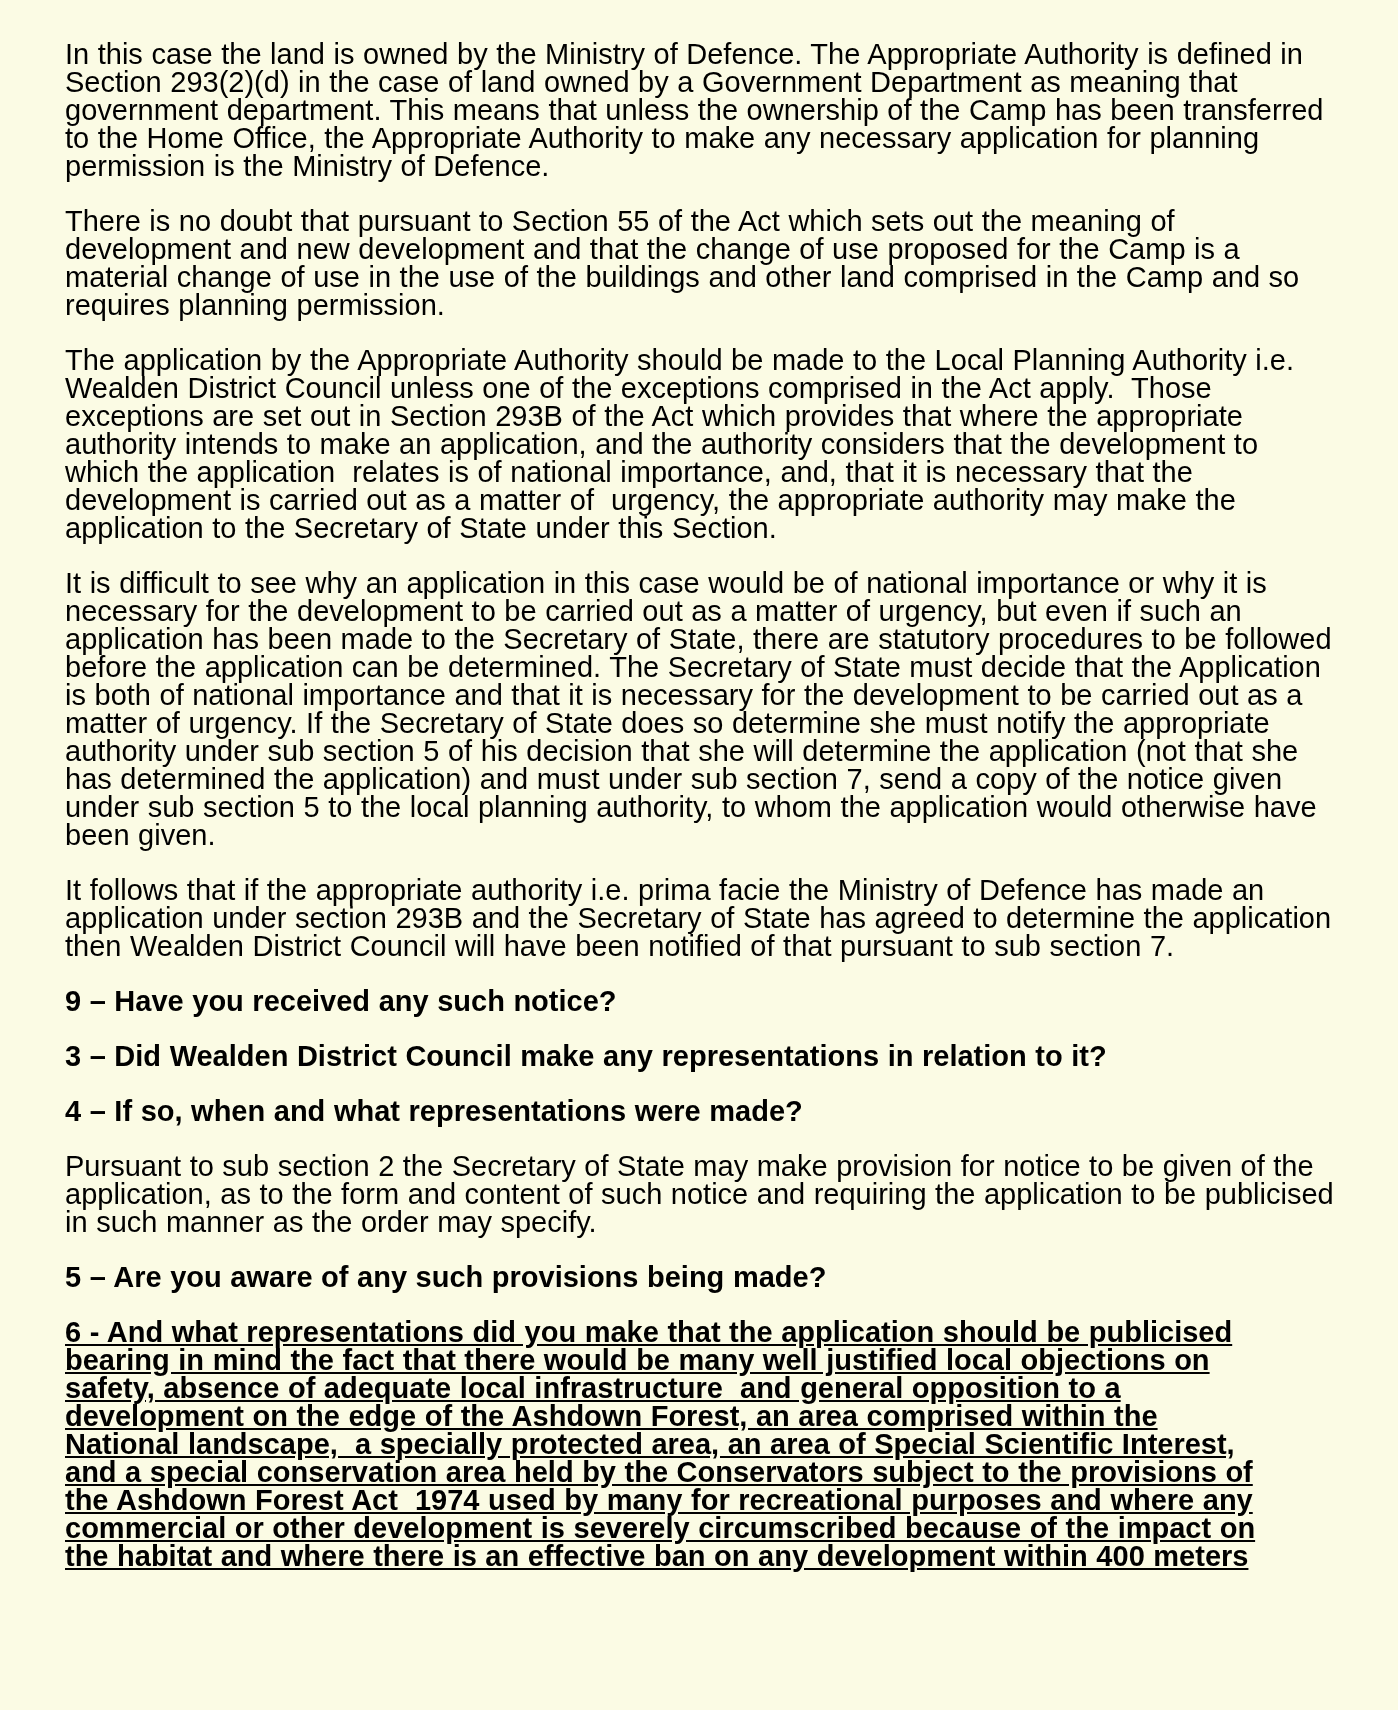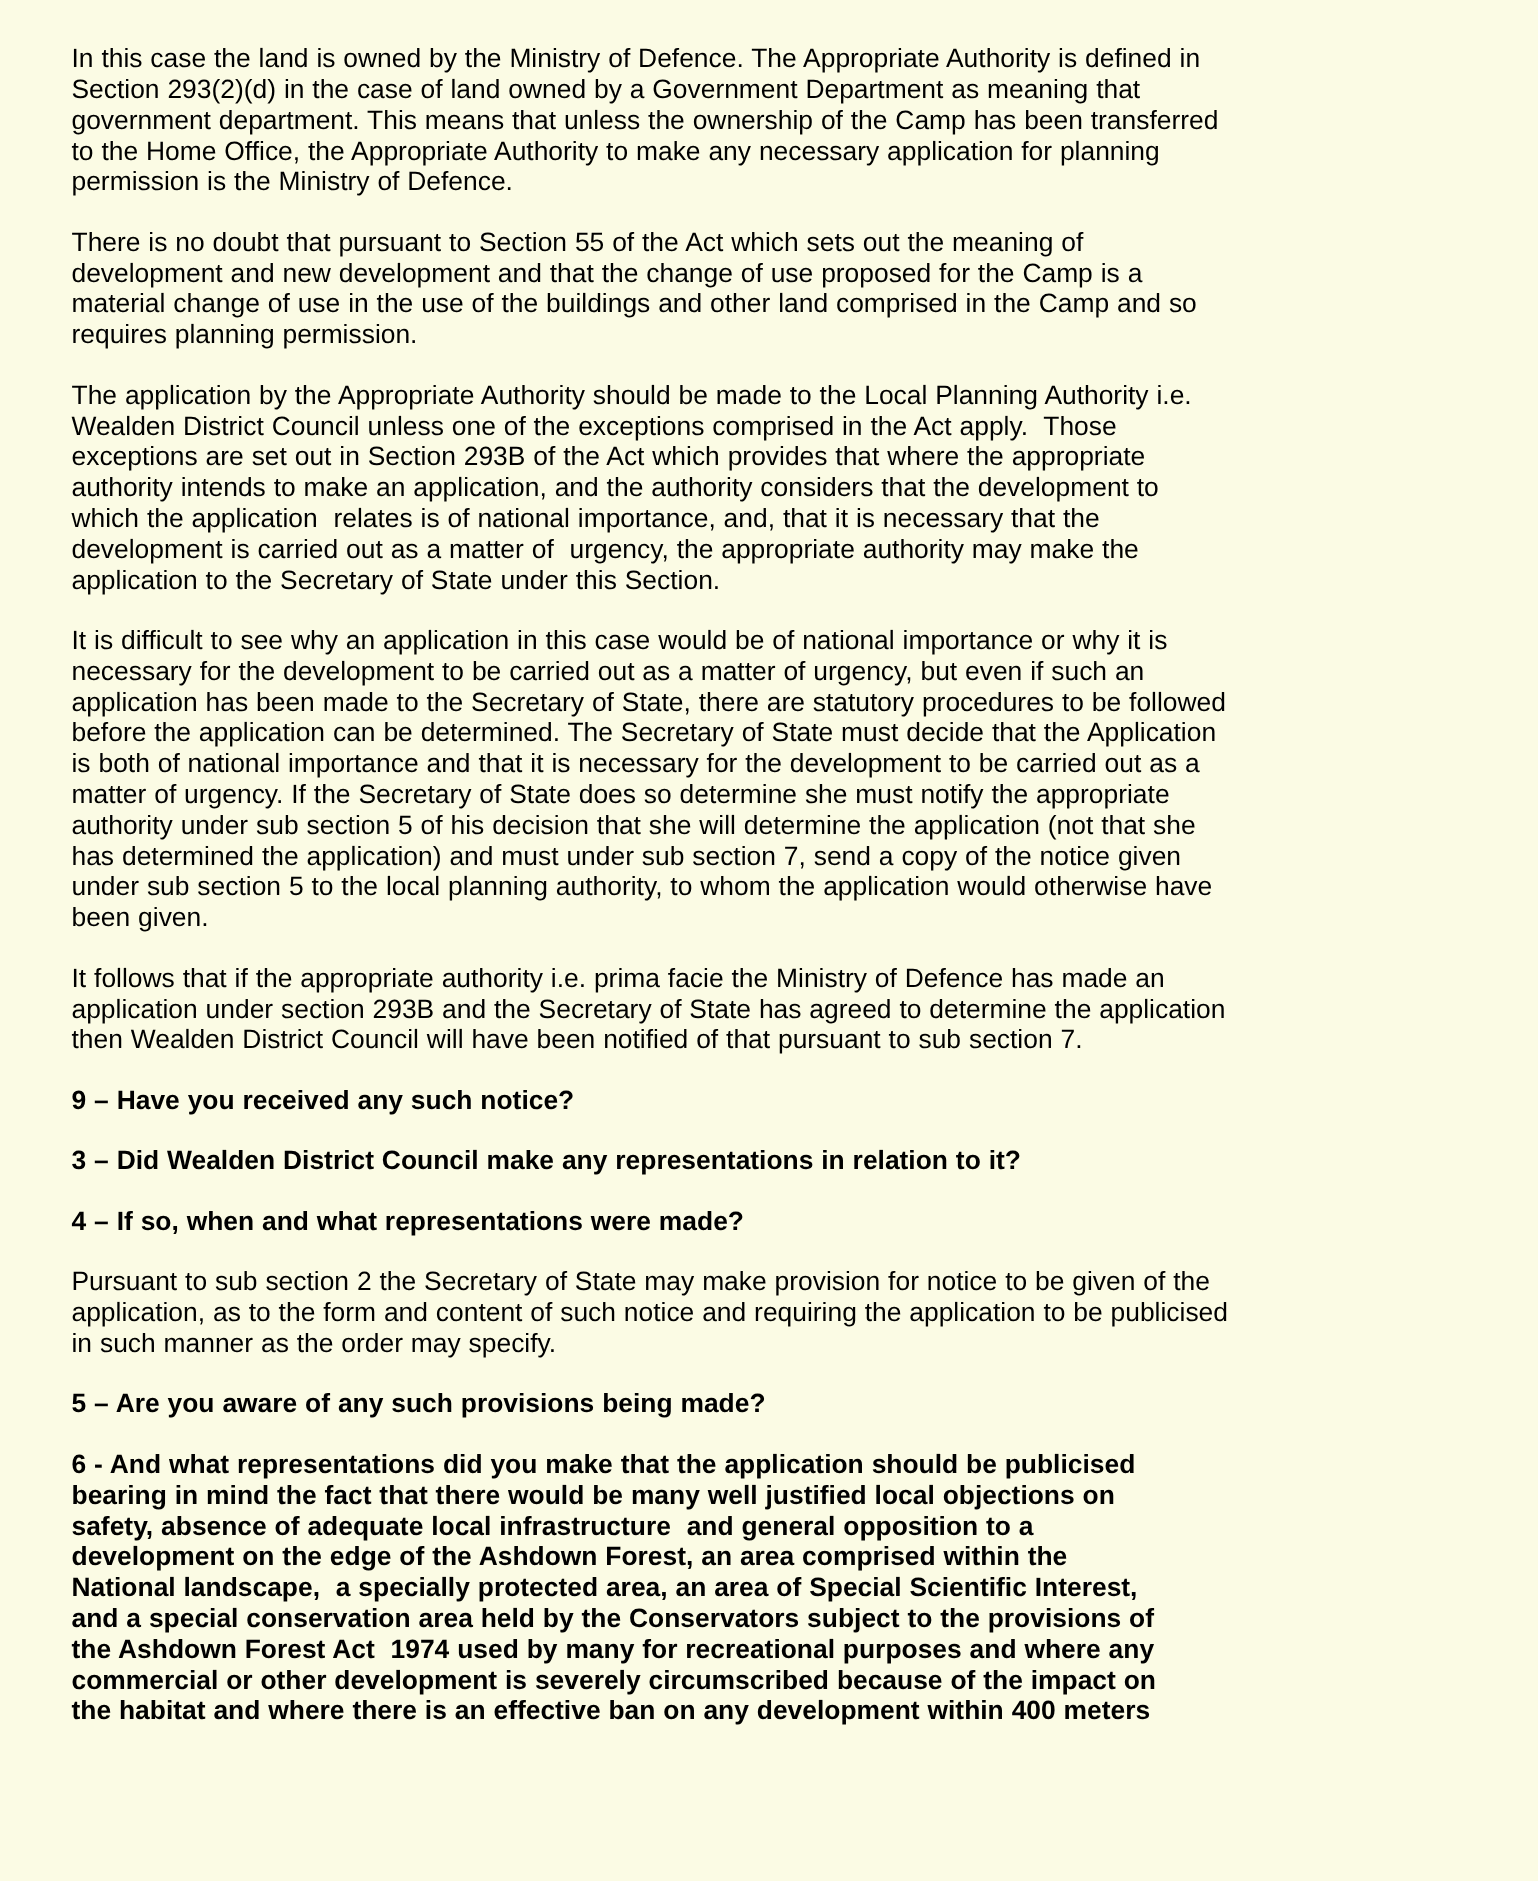--- a/index.html
+++ b/index.html
@@ -19,30 +19,31 @@
     font-family: "Liberation Sans", "DejaVu Sans", sans-serif;
   }
   .page {
     box-sizing: border-box;
     width: 1398px;
     min-height: 1710px;
     padding: 40px 48px 40px 65px;
   }
   .para {
     margin: 0 0 27px 0;
-    font-size: 24px;
+    font-size: 29px;
     line-height: 28px;
     white-space: pre-wrap;       
     word-spacing: 0.5px;
   }
   .para.bold {
     font-weight: 700;
   }
   .para:last-child {
     margin-bottom: 0;
+    text-decoration: underline;
   }
 </style>
 </head>
 <body>
 
 <div class="page">
   <p class="para normal">In this case the land is owned by the Ministry of Defence. The Appropriate Authority is defined in
 Section 293(2)(d) in the case of land owned by a Government Department as meaning that
 government department. This means that unless the ownership of the Camp has been transferred
 to the Home Office, the Appropriate Authority to make any necessary application for planning

